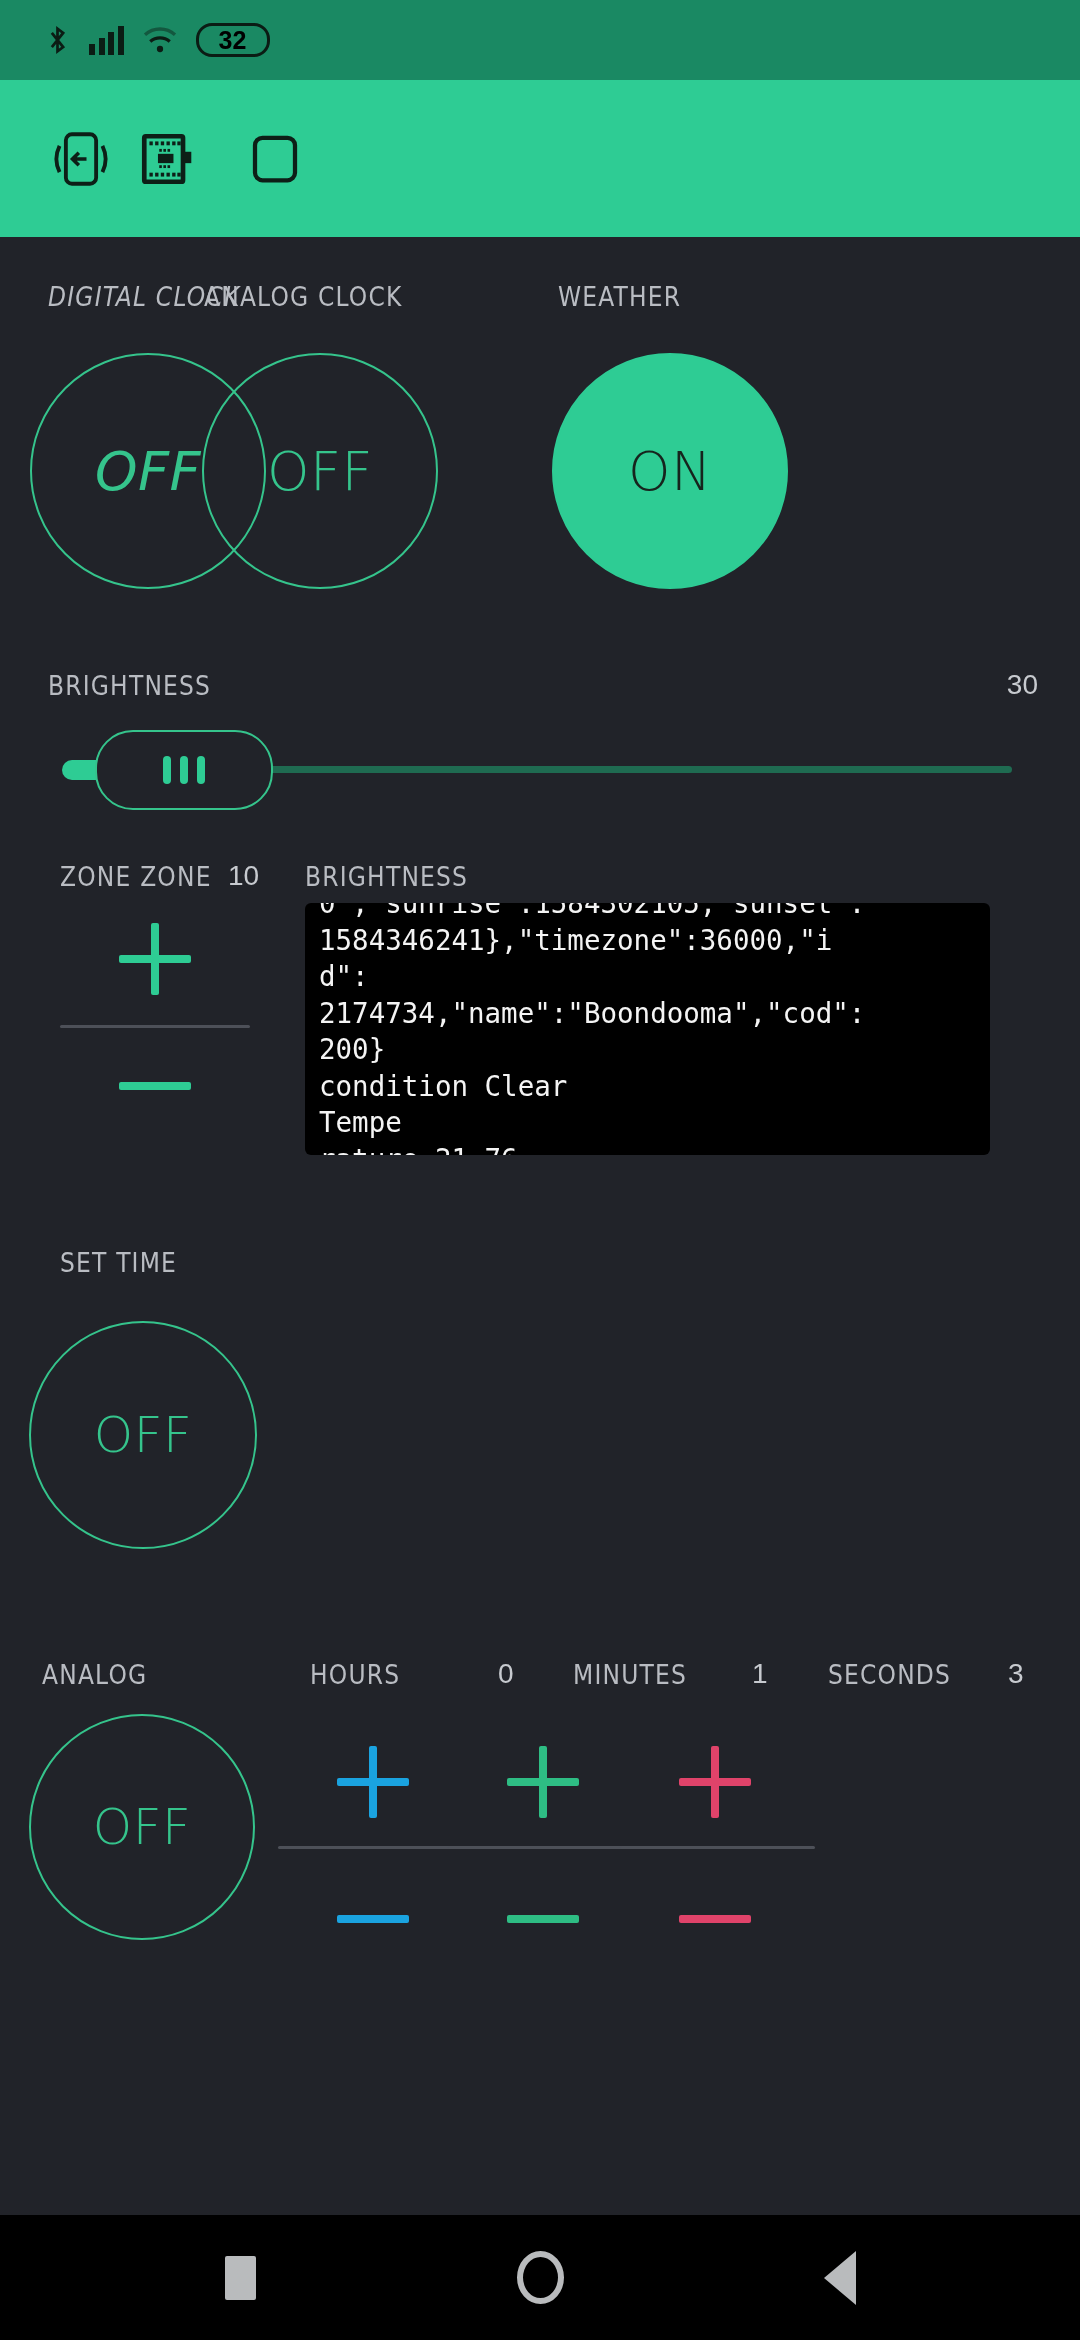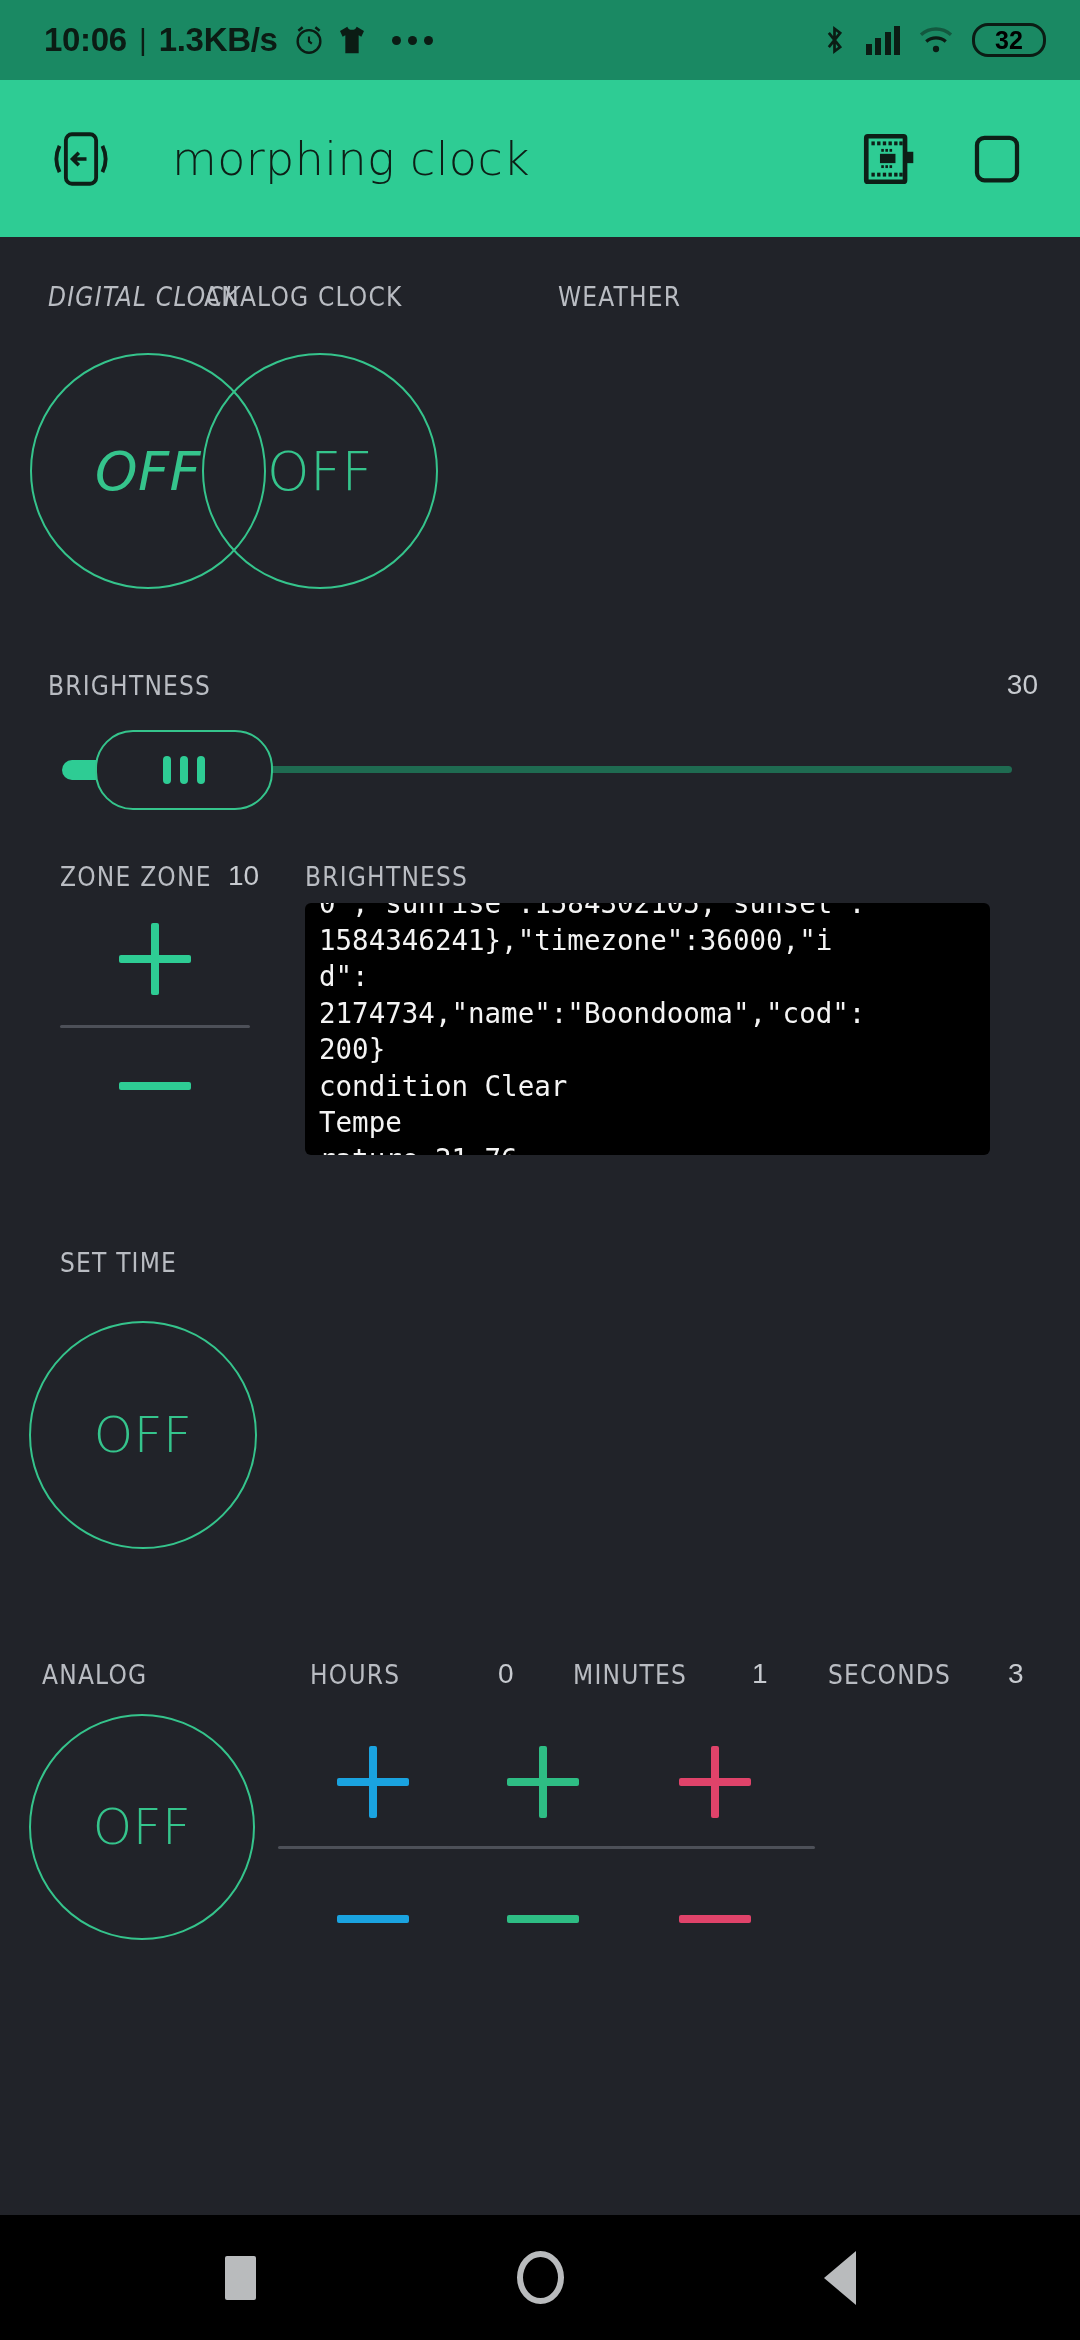--- a/index.html
+++ b/index.html
@@ -337,42 +337,20 @@
     border-bottom: 27px solid transparent;
     border-right: 32px solid #b9bbbd;
   }
 </style>
 </head>
 <body>
 
 <div id="screen">
 
   <div id="status-bar">
-    <div id="status-left">
-      <span class="status-text">10:06</span>
-      <span class="sb-sep">|</span>
-      <span class="status-text">1.3KB/s</span>
-      <span style="margin-left:4px;display:flex;">
-        <svg width="34" height="34" viewBox="0 0 24 24" fill="none" stroke="#0b1c14" stroke-width="1.7">
-          <circle cx="12" cy="13" r="8"></circle>
-          <path d="M12 9.5v3.5l2 1.5" stroke-width="1.5"></path>
-          <path d="M4.5 5.5l3-2.5M19.5 5.5l-3-2.5" stroke-width="1.7"></path>
-        </svg>
-      </span>
-      <span style="display:flex;">
-        <svg width="32" height="32" viewBox="0 0 24 24" fill="#0b1c14">
-          <path d="M8.5 2 3 5.2l2 4.3 2-1V22h10V8.5l2 1 2-4.3L15.5 2c-.6 1.6-1.9 2.4-3.5 2.4S9.1 3.6 8.5 2z"></path>
-        </svg>
-      </span>
-      <span style="display:flex;gap:7px;margin-left:14px;align-items:center;">
-        <i style="width:9px;height:9px;border-radius:50%;background:#0b1c14;display:block;"></i>
-        <i style="width:9px;height:9px;border-radius:50%;background:#0b1c14;display:block;"></i>
-        <i style="width:9px;height:9px;border-radius:50%;background:#0b1c14;display:block;"></i>
-      </span>
-    </div>
     <div id="status-right">
       <span style="display:flex;">
         <svg width="27" height="34" viewBox="0 0 16 24" stroke="#0b1c14" stroke-width="1.9" fill="none">
           <path d="M4 7l8 10-4 3V4l4 3-8 10"></path>
         </svg>
       </span>
       <span style="display:flex;align-items:flex-end;gap:3.5px;">
         <i style="width:6px;height:11px;background:#0b1c14;display:block;"></i>
         <i style="width:6px;height:17px;background:#0b1c14;display:block;"></i>
         <i style="width:6px;height:23px;background:#0b1c14;display:block;"></i>
@@ -390,21 +368,20 @@
   </div>
 
   <div id="app-bar">
     <div class="appbar-icon">
       <svg width="66" height="66" viewBox="0 0 24 24" fill="none" stroke="#0d1f17" stroke-width="1.4">
         <rect x="6.5" y="3" width="11" height="18" rx="2.2"></rect>
         <path d="M4.2 7.2a11 11 0 0 0 0 9.6M19.8 7.2a11 11 0 0 1 0 9.6"></path>
         <path d="M14 12H9m2.2-2.3L8.9 12l2.3 2.3" stroke-width="1.3"></path>
       </svg>
     </div>
-    <div id="app-title">morphing clock</div>
     <div class="appbar-icon">
       <svg width="62" height="62" viewBox="0 0 24 24" fill="none" stroke="#0d1f17" stroke-width="1.8">
         <rect x="3.2" y="3.2" width="15" height="17.6" rx="0.6"></rect>
         <rect x="8.5" y="10" width="6" height="3.6" fill="#0d1f17" stroke="none"></rect>
         <rect x="18.2" y="9.2" width="3.2" height="4.4" fill="#0d1f17" stroke="none"></rect>
         <g fill="#0d1f17" stroke="none">
           <rect x="5.2" y="5.2" width="1.3" height="1.5"></rect>
             <rect x="7.4" y="5.2" width="1.3" height="1.5"></rect>
           <rect x="9.6" y="5.2" width="1.3" height="1.5"></rect>
             <rect x="11.8" y="5.2" width="1.3" height="1.5"></rect>
@@ -443,20 +420,23 @@
 
     <div class="toggle-group" style="left:202px; top:0;">
       <div class="sec-label" style="margin-left:2px;">ANALOG CLOCK</div>
       <div class="toggle-circle off" style="margin-top:41px;">
         <span class="toggle-text">OFF</span>
       </div>
     </div>
 
     <div class="toggle-group" style="left:460px; top:0;">
       <div class="sec-label" style="margin-left:98px;">WEATHER</div>
+      <div class="toggle-circle on" style="margin-top:41px;margin-left:92px;">
+        <span class="toggle-text">ON</span>
+      </div>
     </div>
   </div>
 
   <div class="sec-label" id="brightness-label">BRIGHTNESS</div>
   <div class="sec-value" id="brightness-value">30</div>
   <div id="brightness-slider">
     <div id="slider-track-filled"></div>
     <div id="slider-track-rest"></div>
     <div id="slider-thumb">
       <i class="thumb-bar"></i>

